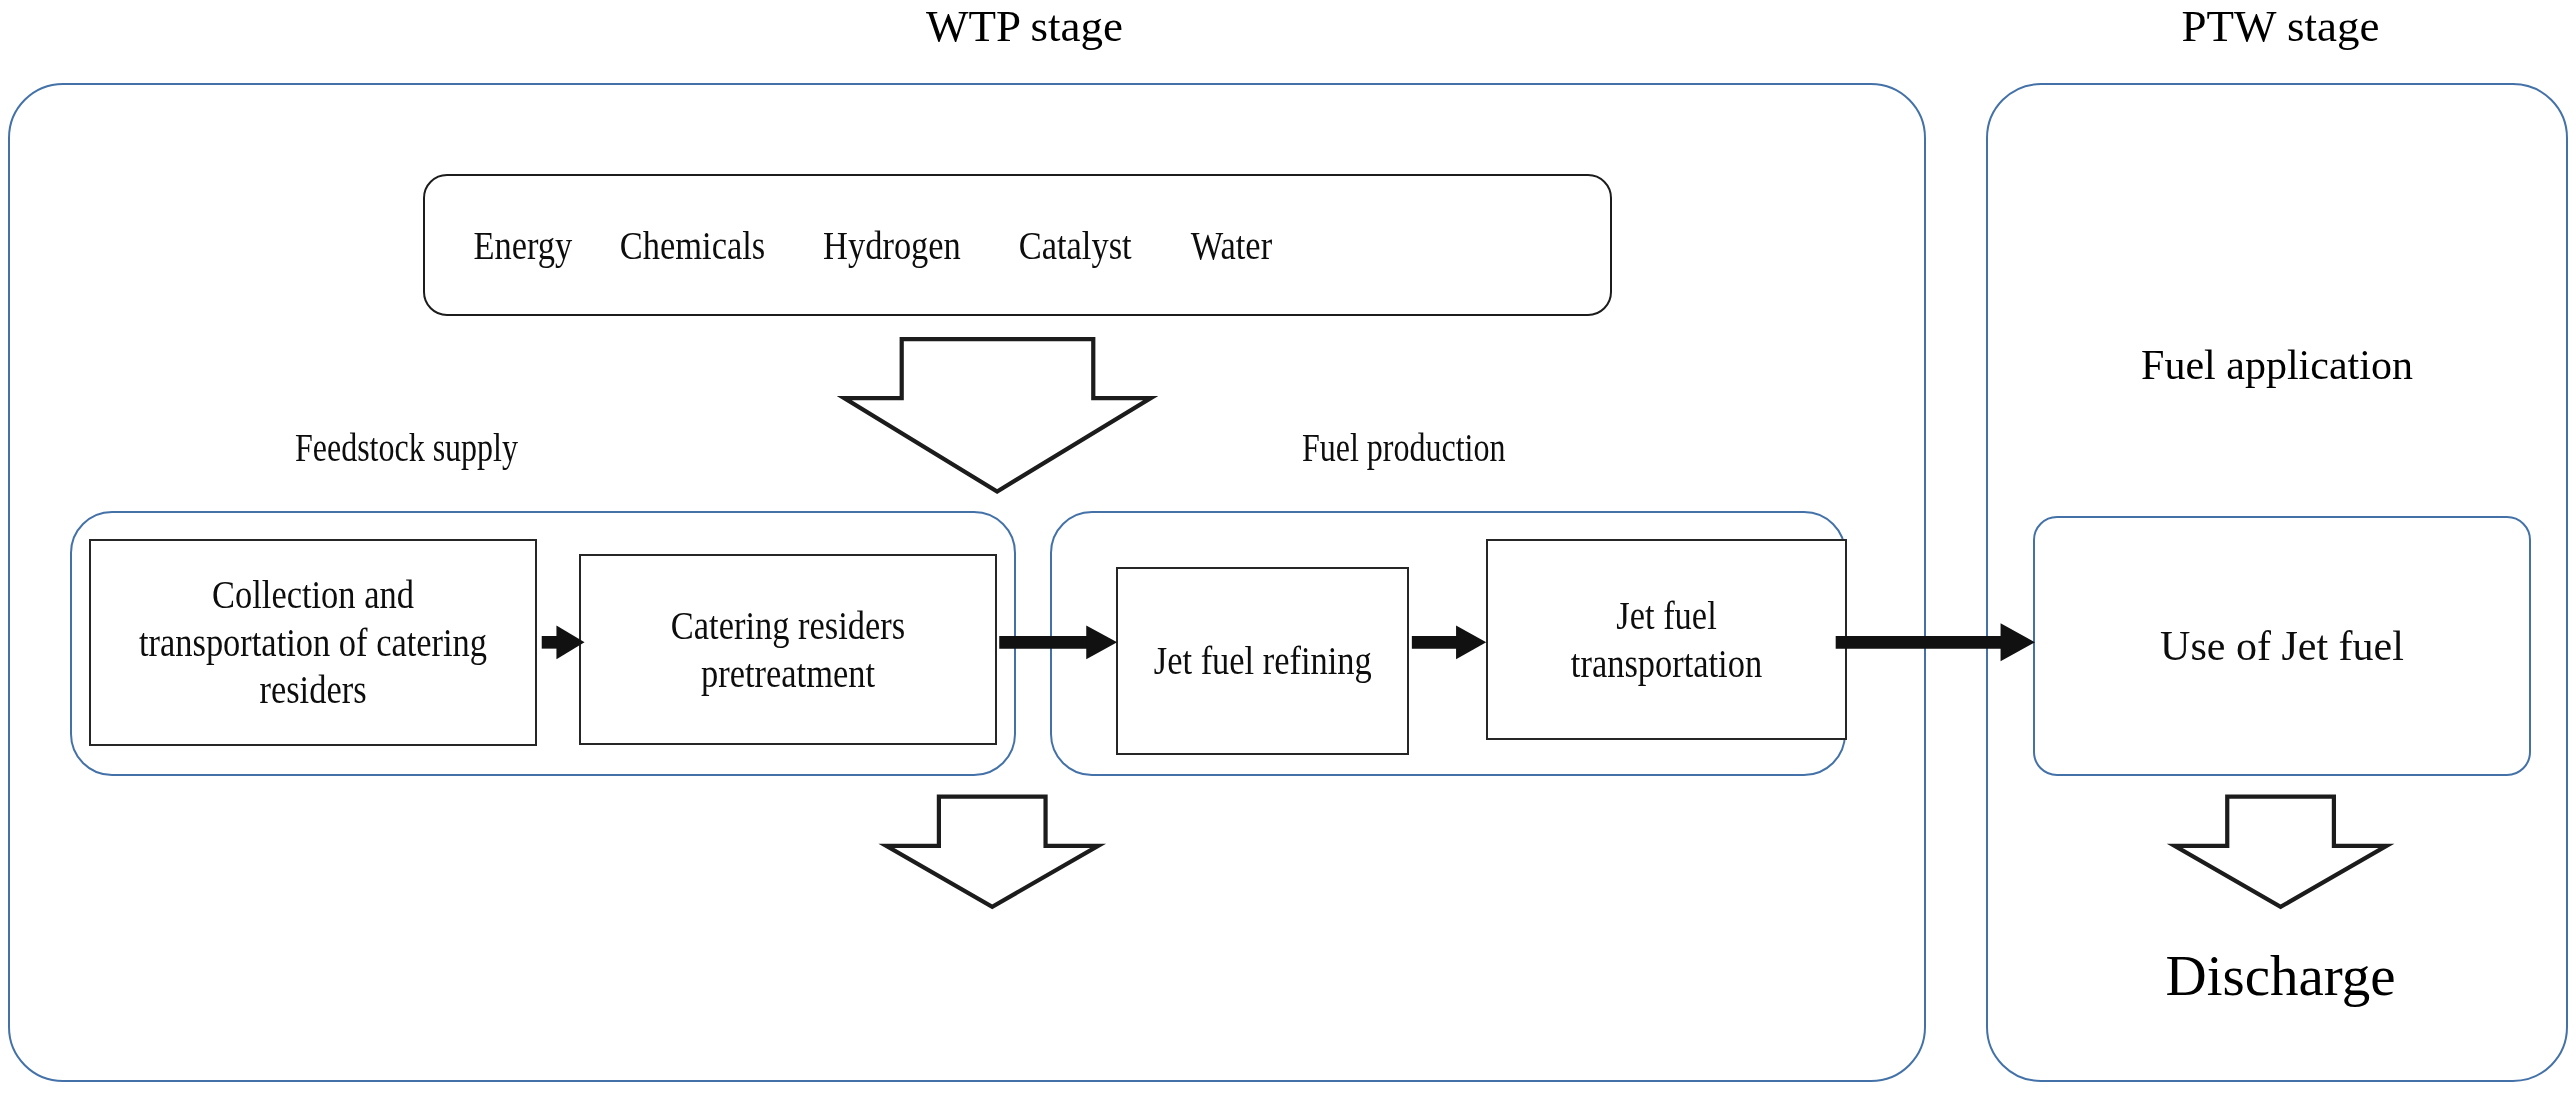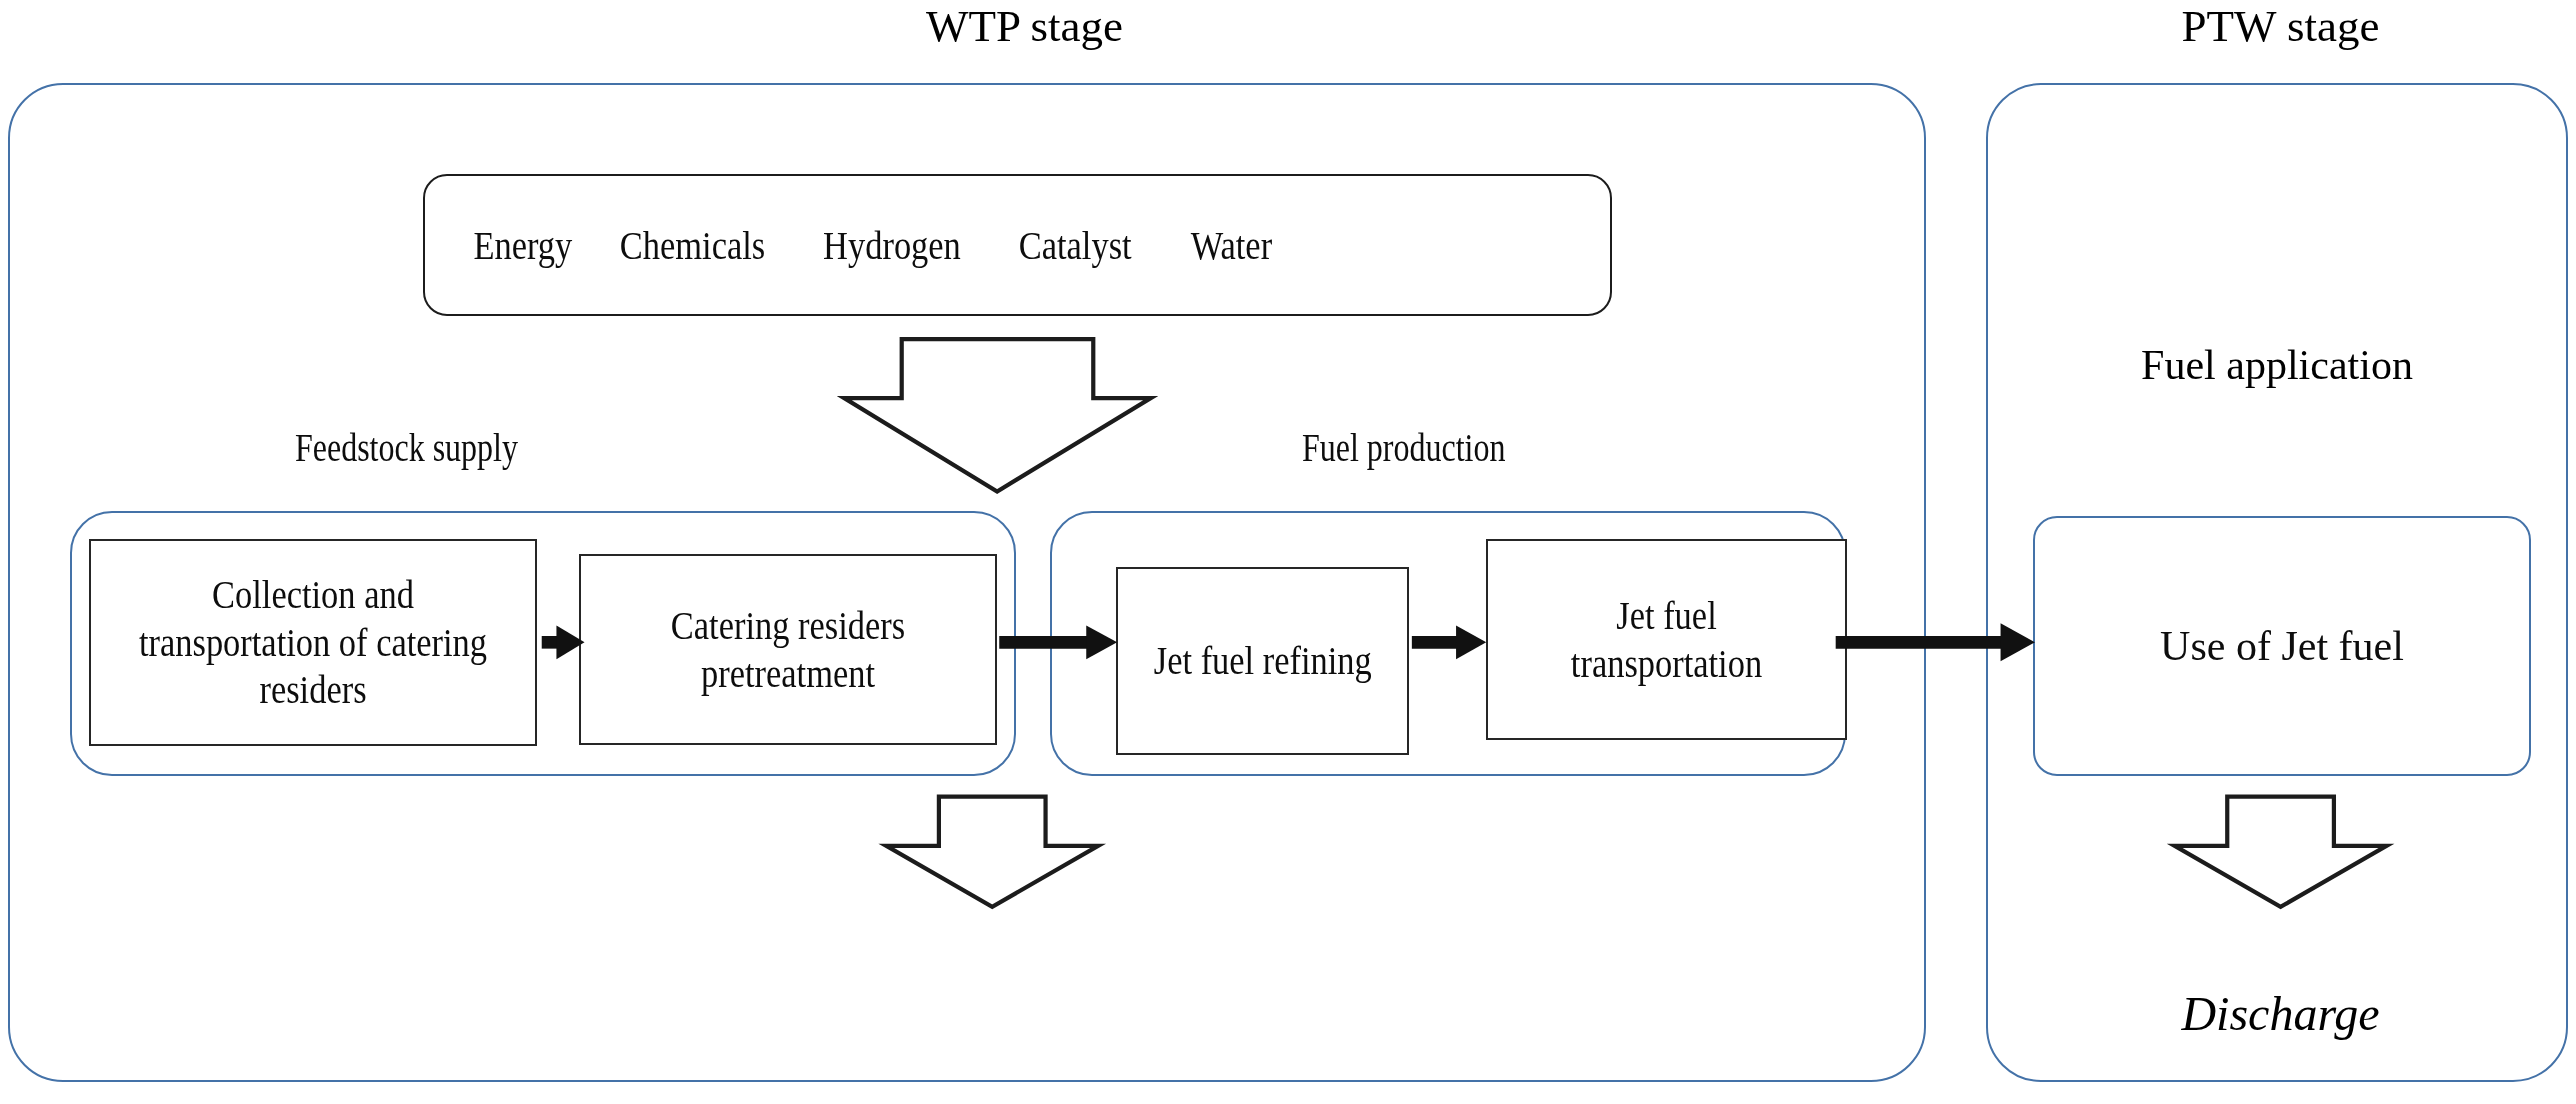--- a/index.html
+++ b/index.html
@@ -161,21 +161,21 @@
 
 
   <div class="abs stage-title" style="left:1993px; top:344px; width:568px; font-size:42px;">Fuel application</div>
 
   <div class="abs blue-box blue-inner" style="left:2033px; top:516px; width:498px; height:260px;">
     <div class="proc-label serif-plain">
       <span style="font-size:42px;">Use of Jet fuel</span>
     </div>
   </div>
 
-  <div class="abs stage-title" style="left:2056px; top:990px; width:449px; font-size:48px;font-style:italic;">Discharge</div>
+  <div class="abs stage-title" style="left:2056px; top:947px; width:449px; font-size:57px;">Discharge</div>
 
   <svg class="overlay" viewBox="0 0 3671 1574">
 
     <polygon points="1285,483 1558,483 1558,567 1640,567 1421,700 1203,567 1285,567" fill="#ffffff" stroke="#1c1c1c" stroke-width="6" stroke-linejoin="miter"></polygon>
 
     <polygon points="1338,1135 1490,1135 1490,1205 1565,1205 1414,1292 1263,1205 1338,1205" fill="#ffffff" stroke="#1c1c1c" stroke-width="6" stroke-linejoin="miter"></polygon>
 
     <polygon points="3174,1135 3326,1135 3326,1205 3401,1205 3250,1292 3099,1205 3174,1205" fill="#ffffff" stroke="#1c1c1c" stroke-width="6" stroke-linejoin="miter"></polygon>
 
     <g>

